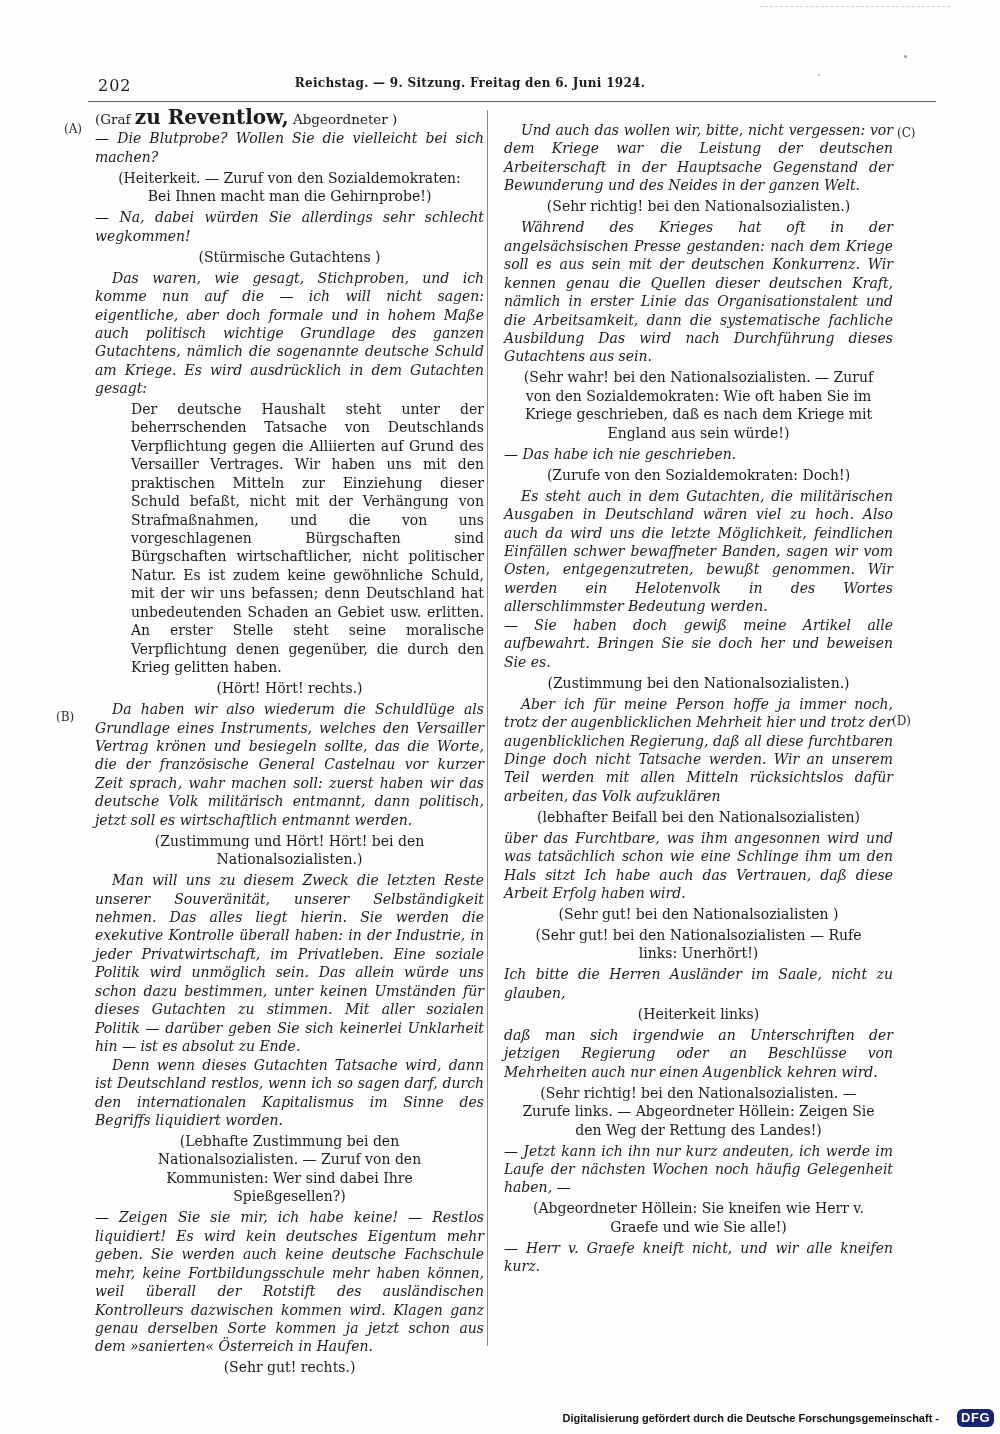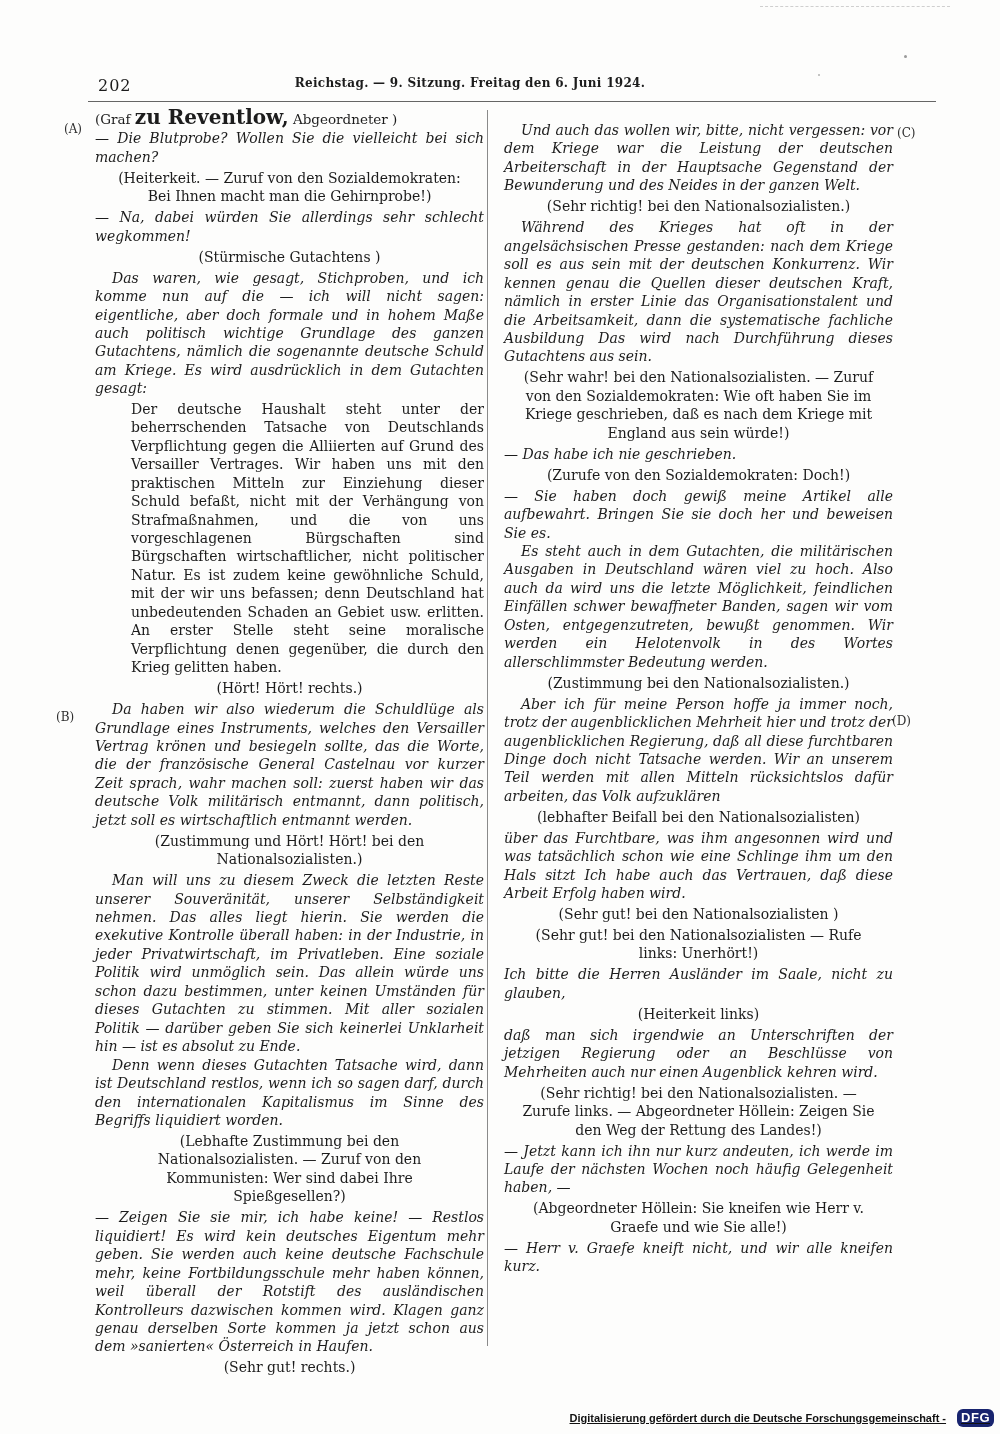--- a/index.html
+++ b/index.html
@@ -23,21 +23,21 @@
   .para{text-indent:17px;font-style:italic;}
   .dash{text-indent:0;}
   .cont{text-indent:0;}
   .interj{text-align:center;text-indent:0;padding:0 16px;margin:2.5px 0;}
   .quote{margin:2px 0 2px 36px;text-indent:0;}
   .margin-marker{position:absolute;font-size:12px;color:#2e2e2e;font-family:"DejaVu Serif","Liberation Serif",serif;}
   .mk-a{left:64px;top:122px;}
   .mk-b{left:56px;top:710px;}
   .mk-c{left:897px;top:126px;}
   .mk-d{left:892px;top:714px;}
-  .footer{position:absolute;top:1409px;right:6px;font-family:"Liberation Sans","DejaVu Sans",sans-serif;font-size:11px;font-weight:bold;color:#111;display:flex;align-items:center;gap:11px;text-decoration:underline;}
+  .footer{position:absolute;top:1409px;right:6px;font-family:"Liberation Sans","DejaVu Sans",sans-serif;font-size:11px;font-weight:bold;color:#111;display:flex;align-items:center;gap:18px;}
   .dfg-badge{display:inline-block;background:#18246f;color:#ffffff;font-size:13px;font-weight:bold;padding:1px 4px 2px;letter-spacing:0.5px;border-radius:6px;}
   .artifact-dash{position:absolute;top:6px;left:760px;width:190px;border-top:1px dashed #cfcfcf;}
   .speck1{position:absolute;left:904px;top:55px;width:3px;height:3px;background:#9a9a9a;border-radius:50%;}
   .speck2{position:absolute;left:818px;top:74px;width:2px;height:2px;background:#b0b0b0;border-radius:50%;}
 </style>
 </head>
 <body>
 
 <div class="page">
 
@@ -73,22 +73,22 @@
     <p class="interj">(Sehr gut! rechts.)</p>
   </div>
 
   <div class="col col-right">
     <p class="para">Und auch das wollen wir, bitte, nicht vergessen: vor dem Kriege war die Leistung der deutschen Arbeiterschaft in der Hauptsache Gegenstand der Bewunderung und des Neides in der ganzen Welt.</p>
     <p class="interj">(Sehr richtig! bei den Nationalsozialisten.)</p>
     <p class="para">Während des Krieges hat oft in der angelsächsischen Presse gestanden: nach dem Kriege soll es aus sein mit der deutschen Konkurrenz. Wir kennen genau die Quellen dieser deutschen Kraft, nämlich in erster Linie das Organisationstalent und die Arbeitsamkeit, dann die systematische fachliche Ausbildung  Das wird nach Durchführung dieses Gutachtens aus sein.</p>
     <p class="interj">(Sehr wahr! bei den Nationalsozialisten. — Zuruf von den Sozialdemokraten: Wie oft haben Sie im Kriege geschrieben, daß es nach dem Kriege mit England aus sein würde!)</p>
     <p class="para dash">— Das habe ich nie geschrieben.</p>
     <p class="interj">(Zurufe von den Sozialdemokraten: Doch!)</p>
+    <p class="para">Es steht auch in dem Gutachten, die militärischen Ausgaben in Deutschland wären viel zu hoch. Also auch da wird uns die letzte Möglichkeit, feindlichen Einfällen schwer bewaffneter Banden, sagen wir vom Osten, entgegenzutreten, bewußt genommen. Wir werden ein Helotenvolk in des Wortes allerschlimmster Bedeutung werden.</p>
     <p class="para dash">— Sie haben doch gewiß meine Artikel alle aufbewahrt. Bringen Sie sie doch her und beweisen Sie es.</p>
-    <p class="para">Es steht auch in dem Gutachten, die militärischen Ausgaben in Deutschland wären viel zu hoch. Also auch da wird uns die letzte Möglichkeit, feindlichen Einfällen schwer bewaffneter Banden, sagen wir vom Osten, entgegenzutreten, bewußt genommen. Wir werden ein Helotenvolk in des Wortes allerschlimmster Bedeutung werden.</p>
     <p class="interj">(Zustimmung bei den Nationalsozialisten.)</p>
     <p class="para">Aber ich für meine Person hoffe ja immer noch, trotz der augenblicklichen Mehrheit hier und trotz der augenblicklichen Regierung, daß all diese furchtbaren Dinge doch nicht Tatsache werden. Wir an unserem Teil werden mit allen Mitteln rücksichtslos dafür arbeiten, das Volk aufzuklären</p>
     <p class="interj">(lebhafter Beifall bei den Nationalsozialisten)</p>
     <p class="para cont">über das Furchtbare, was ihm angesonnen wird und was tatsächlich schon wie eine Schlinge ihm um den Hals sitzt  Ich habe auch das Vertrauen, daß diese Arbeit Erfolg haben wird.</p>
     <p class="interj">(Sehr gut! bei den Nationalsozialisten )</p>
     <p class="interj">(Sehr gut! bei den Nationalsozialisten — Rufe links: Unerhört!)</p>
     <p class="para cont">Ich bitte die Herren Ausländer im Saale, nicht zu glauben,</p>
     <p class="interj">(Heiterkeit links)</p>
     <p class="para cont">daß man sich irgendwie an Unterschriften der jetzigen Regierung oder an Beschlüsse von Mehrheiten auch nur einen Augenblick kehren wird.</p>
     <p class="interj">(Sehr richtig! bei den Nationalsozialisten. — Zurufe links. — Abgeordneter Höllein: Zeigen Sie den Weg der Rettung des Landes!)</p>

